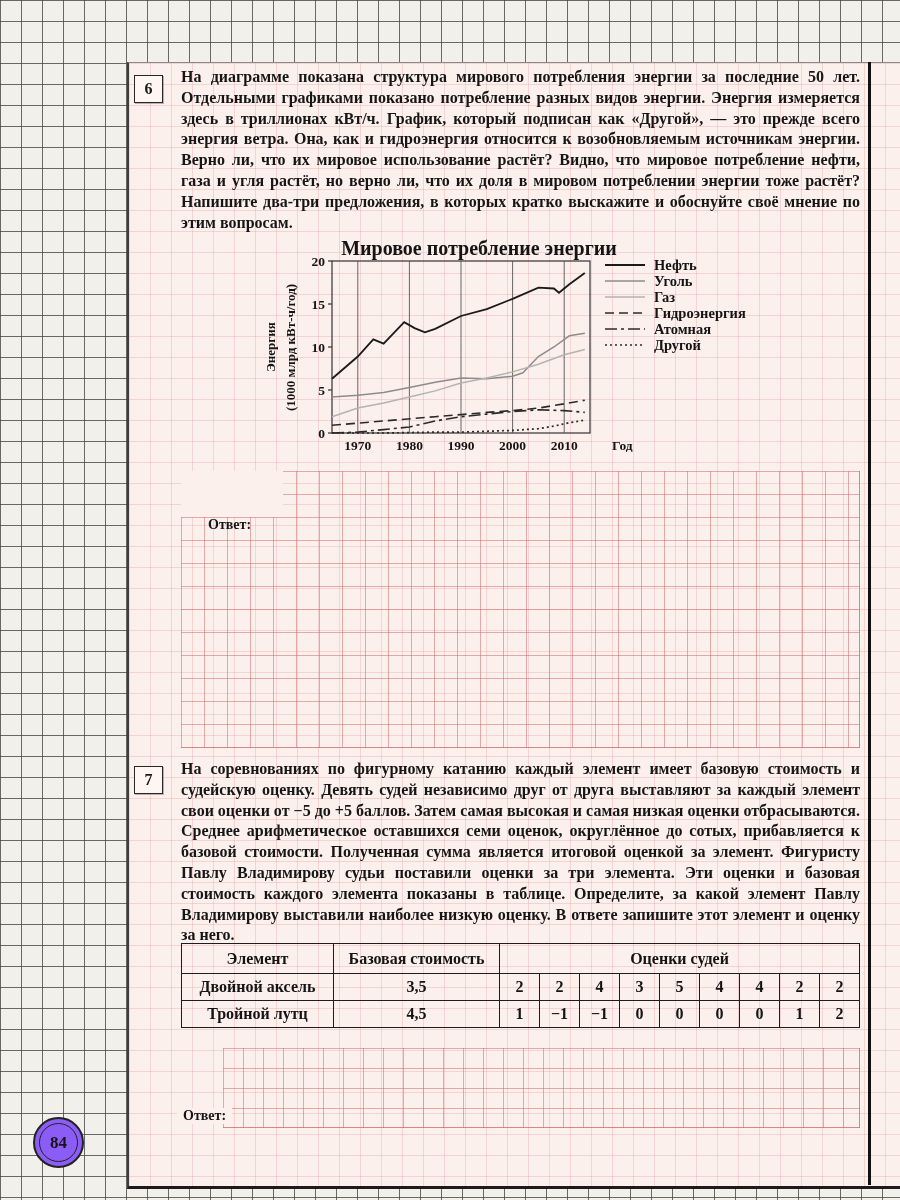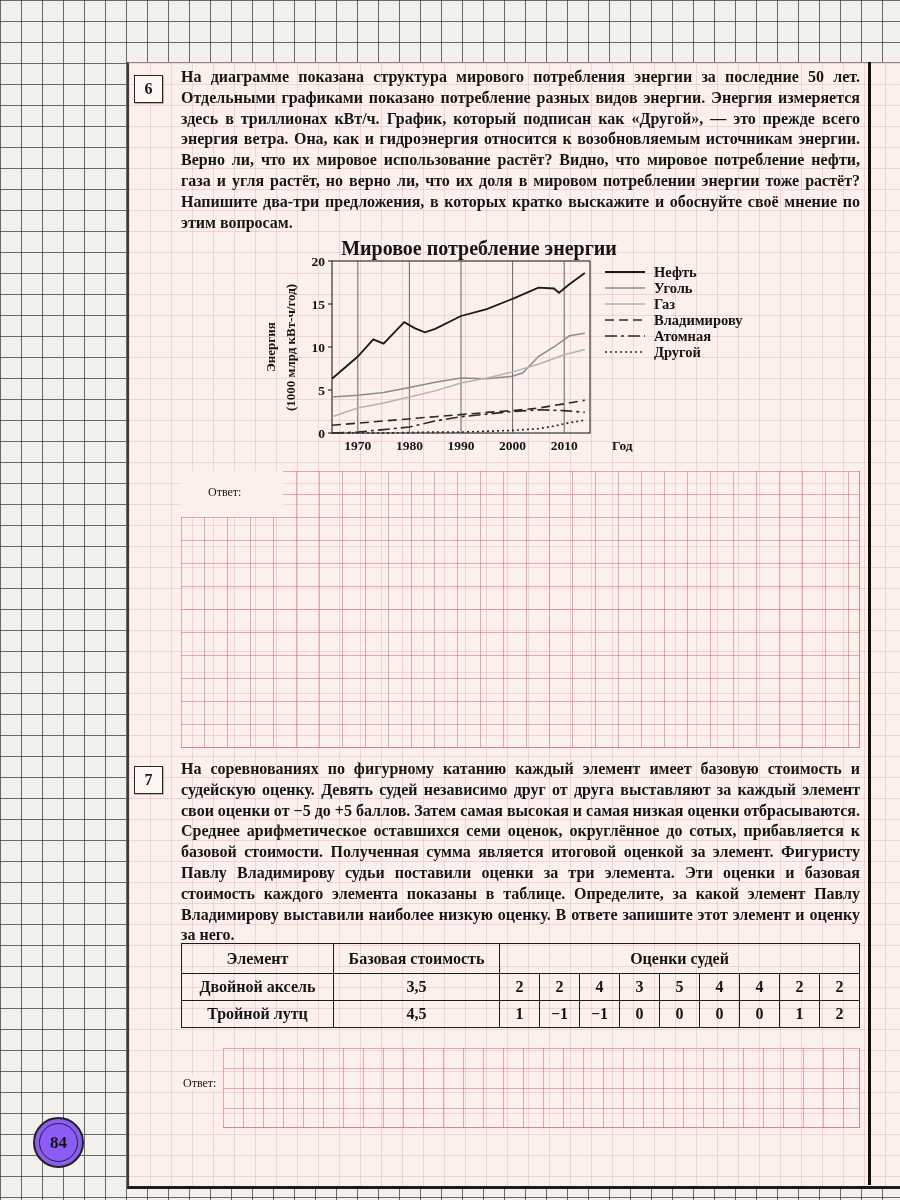--- a/index.html
+++ b/index.html
@@ -31,36 +31,36 @@
     font-size:16px;line-height:20.8px;font-weight:700;color:#161616;}
 
   
   .chart-title{position:absolute;left:170px;top:174px;width:360px;text-align:center;
     font-weight:700;font-size:20px;color:#141414;}
   .ylabel{position:absolute;left:132px;top:194px;height:180px;width:42px;
     writing-mode:vertical-rl;transform:rotate(180deg);text-align:center;
     font-weight:700;font-size:13px;line-height:1.5;color:#141414;}
   #chart-svg{position:absolute;left:168px;top:192px;}
   #chart-svg text{font-family:"Liberation Serif",serif;font-weight:700;font-size:13.5px;fill:#151515;}
-  .legend{position:absolute;left:476px;top:201px;display:flex;flex-direction:column;gap:0;}
+  .legend{position:absolute;left:476px;top:194px;display:flex;flex-direction:column;gap:0;}
   .legend-item{display:flex;align-items:center;gap:9px;height:16px;
     font-weight:700;font-size:14.5px;color:#141414;white-space:nowrap;}
 
   
   .answer{position:absolute;}
   .agrid{position:absolute;
     background-image:
       repeating-linear-gradient(to right, rgba(205,110,110,.55) 0 1px, transparent 1px 23px),
       repeating-linear-gradient(to bottom, rgba(205,110,110,.55) 0 1px, transparent 1px 23px);
     border-right:1px solid rgba(205,110,110,.55);border-bottom:1px solid rgba(205,110,110,.55);}
   .agrid.small{background-image:
       repeating-linear-gradient(to right, rgba(205,110,110,.55) 0 1px, transparent 1px 20px),
       repeating-linear-gradient(to bottom, rgba(205,110,110,.55) 0 1px, transparent 1px 20px);}
   .label-mask{position:absolute;background:#fcf0ed;}
-  .answer-label{position:absolute;font-weight:400;font-size:12px;color:#161616;}
+  .answer-label{position:absolute;font-weight:700;font-size:14px;color:#161616;margin-top:32px;}
 
   
   .scores-table{position:absolute;left:52px;top:880px;width:679px;border-collapse:collapse;
     table-layout:fixed;font-weight:700;font-size:16px;color:#141414;border-radius:27px;}
   .scores-table th,.scores-table td{border:1.4px solid #1d1d1d;text-align:center;
     padding:1px 3px;height:24px;}
   .scores-table th{height:27px;}
 
   
   .page-circle{position:absolute;left:33px;top:1117px;width:47px;height:47px;border-radius:50%;
@@ -132,21 +132,21 @@
         <div class="legend-item">
           <svg width="40" height="10">
             <line x1="0" y1="5" x2="40" y2="5" stroke="#b3b3b3" stroke-width="1.5"></line>
           </svg>
           <span>Газ</span>
         </div>
         <div class="legend-item">
           <svg width="40" height="10">
             <line x1="0" y1="5" x2="40" y2="5" stroke="#2a2a2a" stroke-width="1.6" stroke-dasharray="9,5"></line>
           </svg>
-          <span>Владимирову</span>
+          <span>Гидроэнергия</span>
         </div>
         <div class="legend-item">
           <svg width="40" height="10">
             <line x1="0" y1="5" x2="40" y2="5" stroke="#2a2a2a" stroke-width="1.6" stroke-dasharray="12,4,3,4"></line>
           </svg>
           <span>Атомная</span>
         </div>
         <div class="legend-item">
           <svg width="40" height="10">
             <line x1="0" y1="5" x2="40" y2="5" stroke="#2a2a2a" stroke-width="1.7" stroke-dasharray="2,3"></line>

